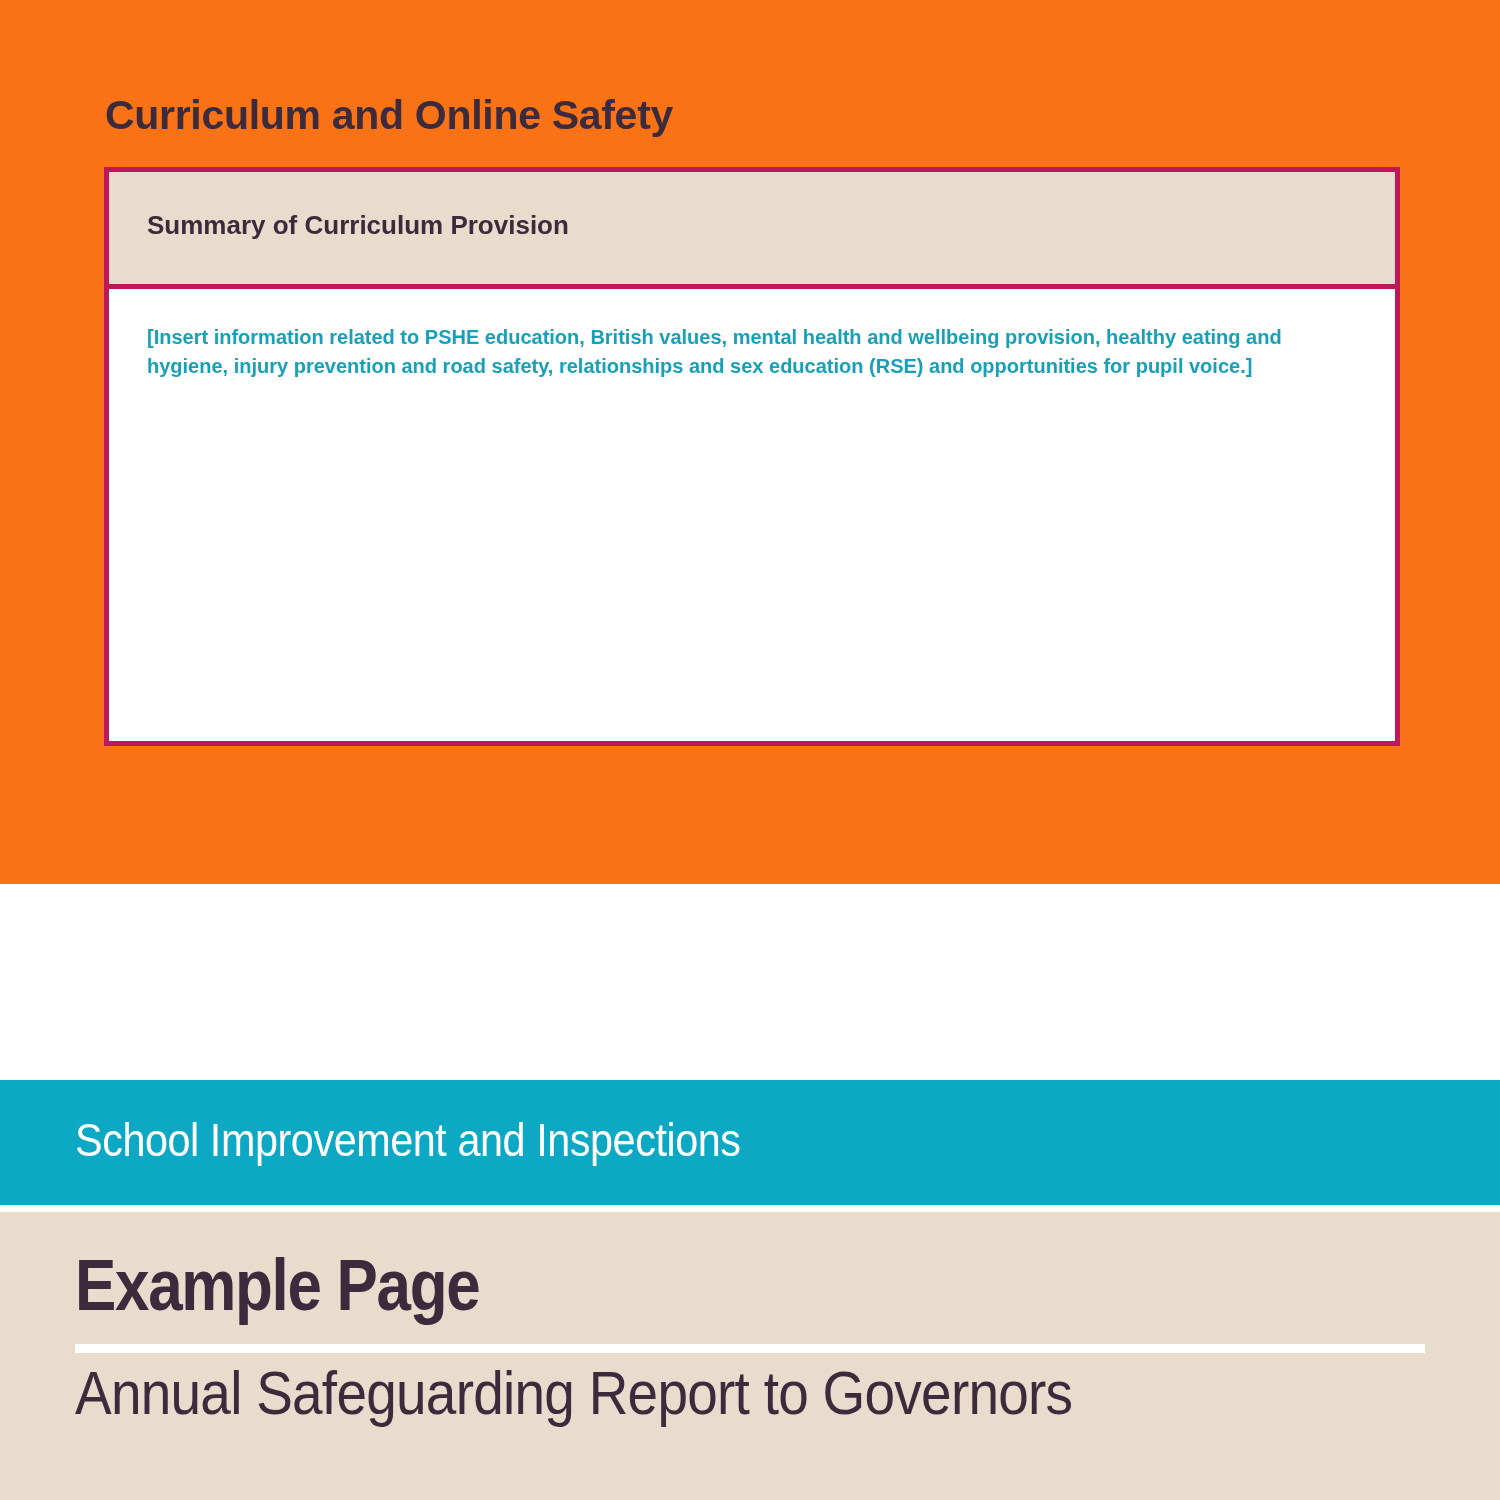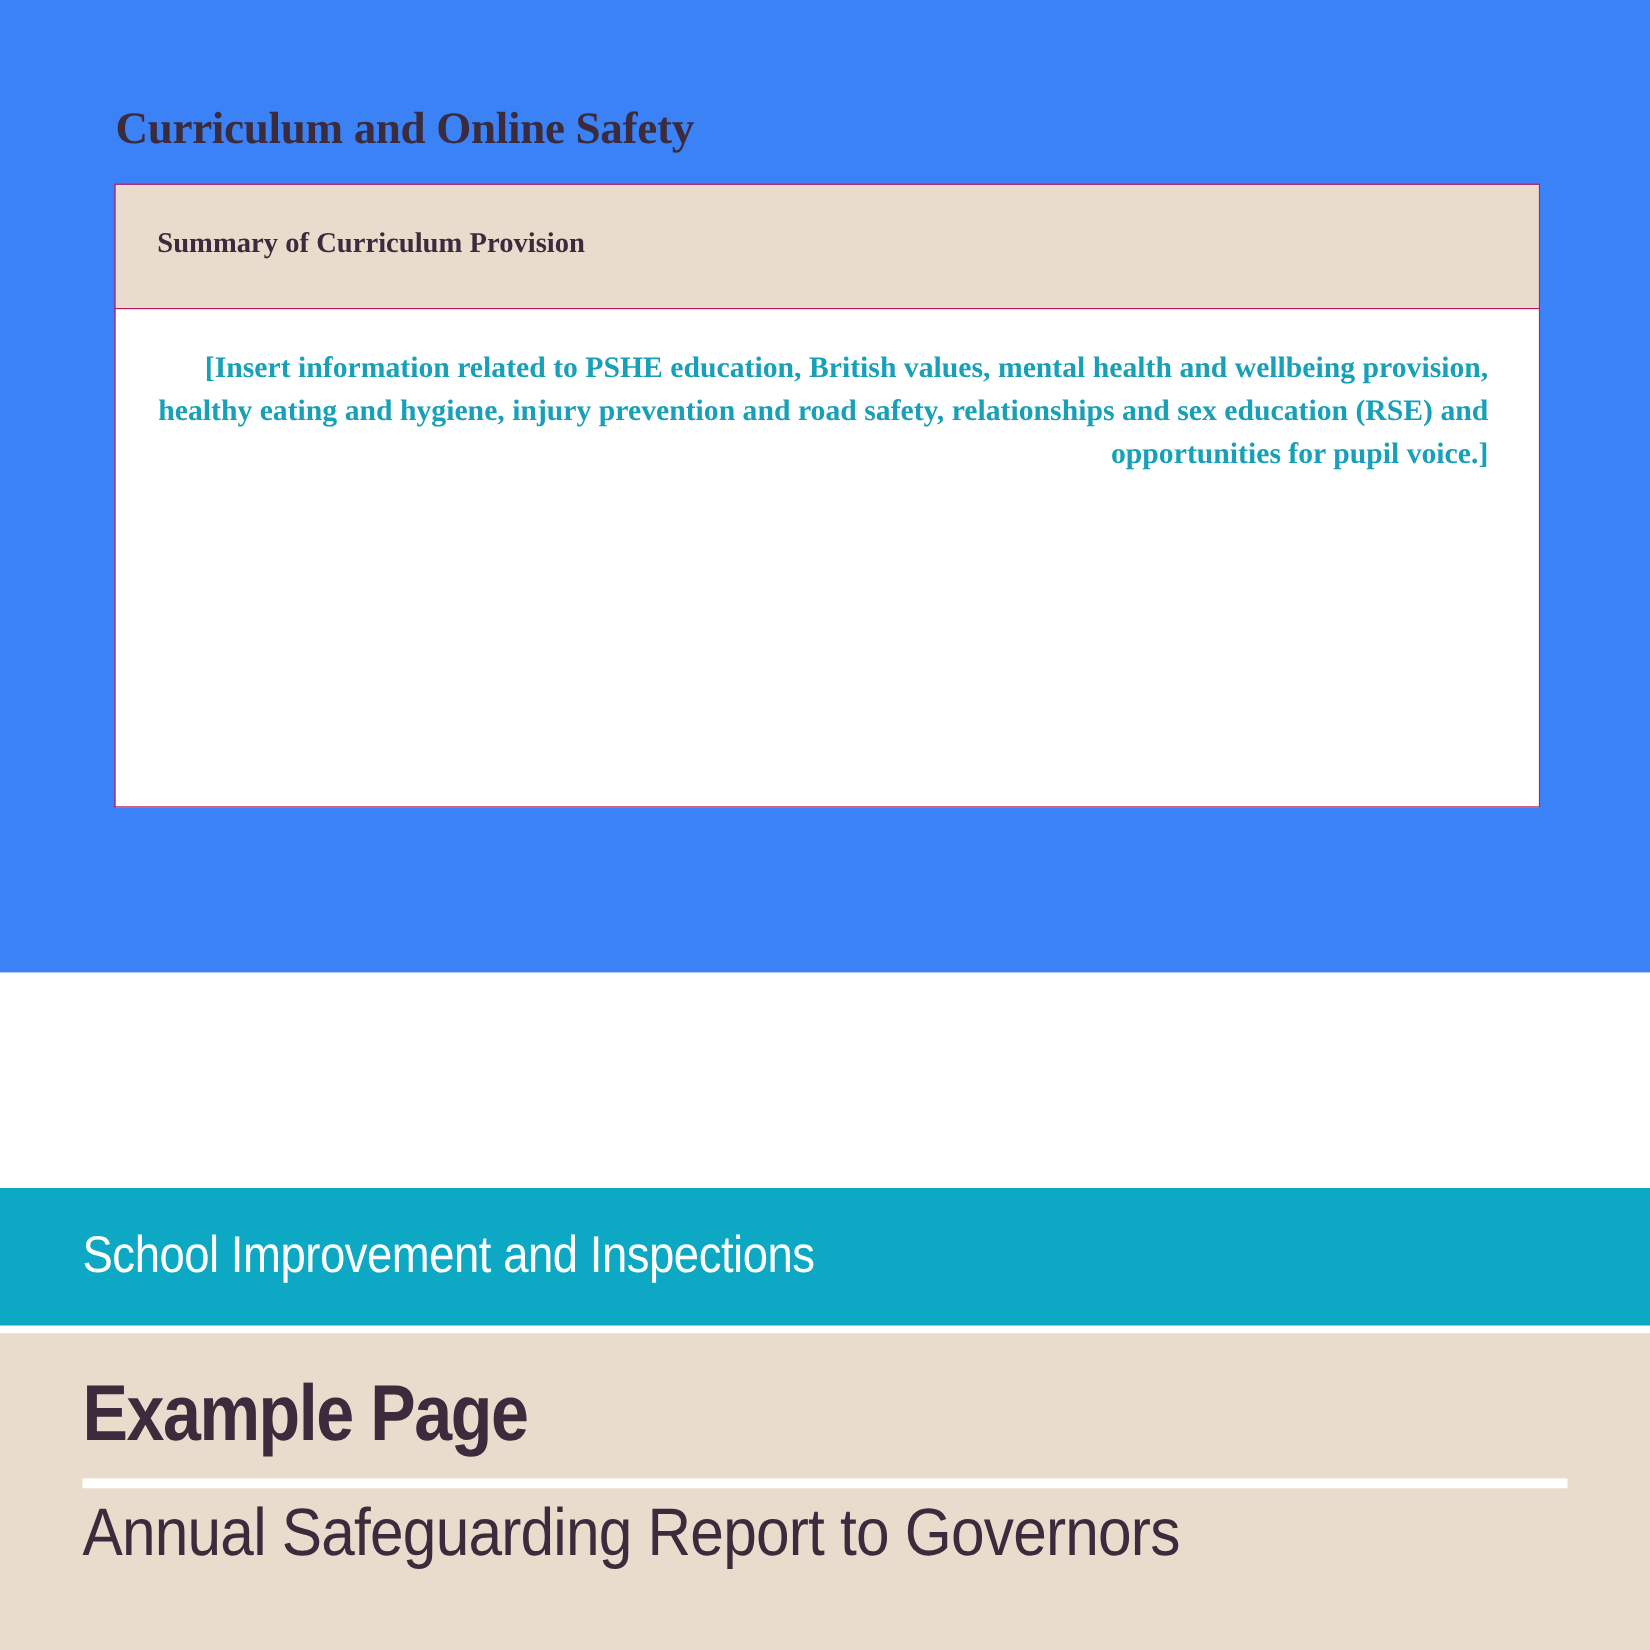--- a/index.html
+++ b/index.html
@@ -15,23 +15,22 @@
     position: relative;
   }
 
   
   .doc-area {
     position: absolute;
     left: 0;
     top: 0;
     width: 1500px;
     height: 884px;
-    background: #3b82f6;
+    background: #f97316;
     overflow: hidden;
-    font-family: Liberation Serif, serif;
   }
 
   .page-title {
     position: absolute;
     left: 105px;
     top: 92px;
     font-size: 41px;
     font-weight: bold;
     color: #3B2B3D;
     letter-spacing: -0.3px;
@@ -41,21 +40,21 @@
   
   .report-table {
     position: absolute;
     left: 104px;
     top: 167px;
     width: 1296px;
     border-collapse: collapse;
     table-layout: fixed;
   }
   .report-table td {
-    border: 1px solid #be185d;
+    border: 5px solid #be185d;
     padding: 16px;
     vertical-align: top;
     margin-top: 35px;
   }
 
   .section-header {
     background: #E9DCCC;
     height: 80px;
   }
   .section-header-text {
@@ -66,26 +65,25 @@
     white-space: nowrap;
   }
 
   .section-body {
     background: #ffffff;
   }
   .section-body-1 { height: 420px; }
   .section-body-2 { height: 420px; }
 
   .body-text {
-    font-size: 27px;
+    font-size: 20px;
     font-weight: bold;
     color: #17A0B8;
     line-height: 1.45;
     padding: 18px 30px 0 22px;
-    text-align: right;
   }
 
   
   .teal-banner {
     position: absolute;
     left: 0;
     top: 1080px;
     width: 1500px;
     height: 125px;
     background: #0CA8C4;

